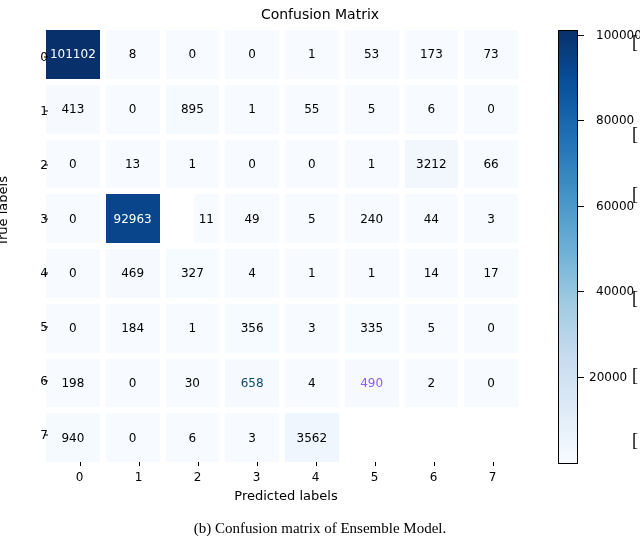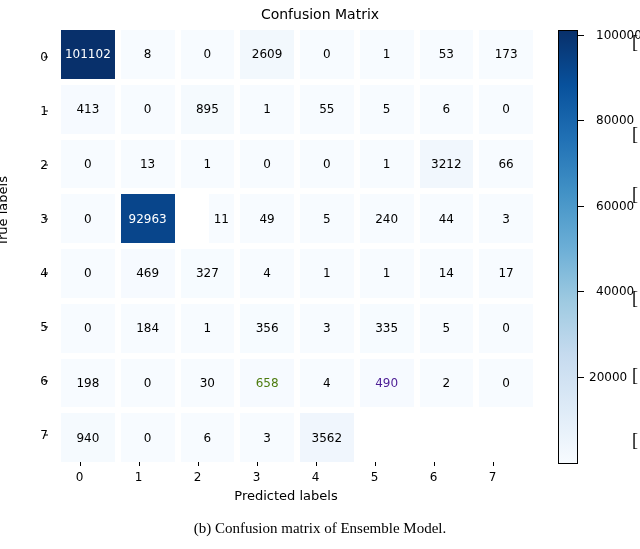--- a/index.html
+++ b/index.html
@@ -17,21 +17,21 @@
     position: absolute;
     top: 6px;
     left: 180px;
     width: 280px;
     text-align: center;
     font-size: 14px;
   }
   .heatmap {
     position: absolute;
     top: 30px;
-    left: 61px;
+    left: 46px;
     width: 472px;
     height: 432px;
     display: grid;
     grid-template-columns: repeat(8, 1fr);
     grid-template-rows: repeat(8, 1fr);
     gap: 6px;
   }
   .cell {
     display: flex;
     align-items: center;
@@ -131,25 +131,25 @@
 </style>
 </head>
 <body>
 
 <div class="title">Confusion Matrix</div>
 
 <div class="heatmap" id="heatmap">
     <div class="cell" style="background: rgb(8, 48, 107); color: rgb(255, 255, 255);">101102</div>
     <div class="cell" style="background: rgb(247, 251, 255); color: rgb(0, 0, 0);">8</div>
     <div class="cell" style="background: rgb(247, 251, 255); color: rgb(0, 0, 0);">0</div>
-    <div class="cell" style="background: rgb(242, 248, 253); color: rgb(0, 0, 0);">2609</div>
     <div class="cell" style="background: rgb(247, 251, 255); color: rgb(0, 0, 0);">0</div>
     <div class="cell" style="background: rgb(247, 251, 255); color: rgb(0, 0, 0);">1</div>
     <div class="cell" style="background: rgb(247, 251, 255); color: rgb(0, 0, 0);">53</div>
     <div class="cell" style="background: rgb(247, 251, 255); color: rgb(0, 0, 0);">173</div>
+    <div class="cell" style="background: rgb(247, 251, 255); color: rgb(0, 0, 0);">73</div>
     <div class="cell" style="background: rgb(246, 250, 255); color: rgb(0, 0, 0);">413</div>
     <div class="cell" style="background: rgb(247, 251, 255); color: rgb(0, 0, 0);">0</div>
     <div class="cell" style="background: rgb(245, 250, 254); color: rgb(0, 0, 0);">895</div>
     <div class="cell" style="background: rgb(247, 251, 255); color: rgb(0, 0, 0);">1</div>
     <div class="cell" style="background: rgb(247, 251, 255); color: rgb(0, 0, 0);">55</div>
     <div class="cell" style="background: rgb(247, 251, 255); color: rgb(0, 0, 0);">5</div>
     <div class="cell" style="background: rgb(247, 251, 255); color: rgb(0, 0, 0);">6</div>
     <div class="cell" style="background: rgb(247, 251, 255); color: rgb(0, 0, 0);">0</div>
     <div class="cell" style="background: rgb(247, 251, 255); color: rgb(0, 0, 0);">0</div>
     <div class="cell" style="background: rgb(247, 251, 255); color: rgb(0, 0, 0);">13</div>
@@ -179,23 +179,23 @@
     <div class="cell" style="background: rgb(247, 251, 255); color: rgb(0, 0, 0);">184</div>
     <div class="cell" style="background: rgb(247, 251, 255); color: rgb(0, 0, 0);">1</div>
     <div class="cell" style="background: rgb(246, 251, 255); color: rgb(0, 0, 0);">356</div>
     <div class="cell" style="background: rgb(247, 251, 255); color: rgb(0, 0, 0);">3</div>
     <div class="cell" style="background: rgb(246, 251, 255); color: rgb(0, 0, 0);">335</div>
     <div class="cell" style="background: rgb(247, 251, 255); color: rgb(0, 0, 0);">5</div>
     <div class="cell" style="background: rgb(247, 251, 255); color: rgb(0, 0, 0);">0</div>
     <div class="cell" style="background: rgb(247, 251, 255); color: rgb(0, 0, 0);">198</div>
     <div class="cell" style="background: rgb(247, 251, 255); color: rgb(0, 0, 0);">0</div>
     <div class="cell" style="background: rgb(247, 251, 255); color: rgb(0, 0, 0);">30</div>
-    <div class="cell" style="background: rgb(246, 250, 255); color: #4d7c0f;">658</div>
+    <div class="cell" style="background: rgb(246, 250, 255); color: #0c4a6e;">658</div>
     <div class="cell" style="background: rgb(247, 251, 255); color: rgb(0, 0, 0);">4</div>
-    <div class="cell" style="background: rgb(246, 250, 255); color: #4c1d95;">490</div>
+    <div class="cell" style="background: rgb(246, 250, 255); color: #8b5cf6;">490</div>
     <div class="cell" style="background: rgb(247, 251, 255); color: rgb(0, 0, 0);">2</div>
     <div class="cell" style="background: rgb(247, 251, 255); color: rgb(0, 0, 0);">0</div>
     <div class="cell" style="background: rgb(245, 250, 254); color: rgb(0, 0, 0);">940</div>
     <div class="cell" style="background: rgb(247, 251, 255); color: rgb(0, 0, 0);">0</div>
     <div class="cell" style="background: rgb(247, 251, 255); color: rgb(0, 0, 0);">6</div>
     <div class="cell" style="background: rgb(247, 251, 255); color: rgb(0, 0, 0);">3</div>
     <div class="cell" style="background: rgb(240, 246, 253); color: rgb(0, 0, 0);">3562</div>
   </div>
 
 <div id="yticks">

